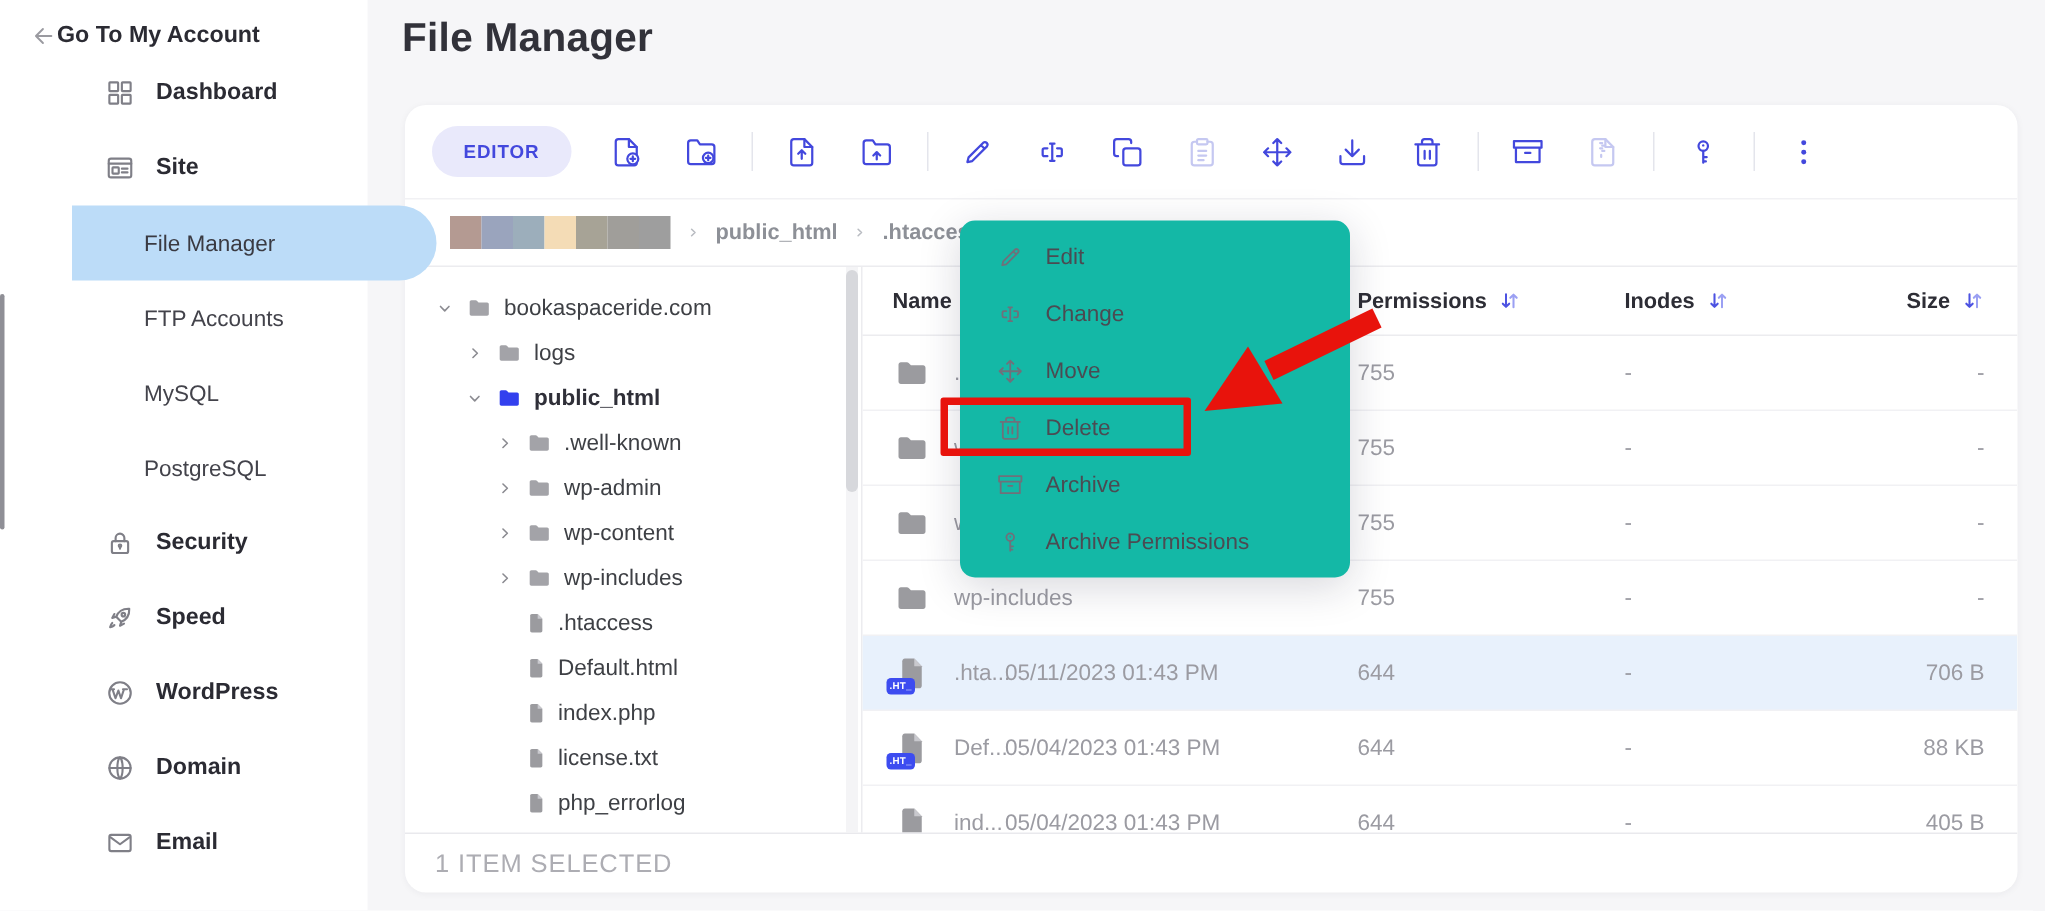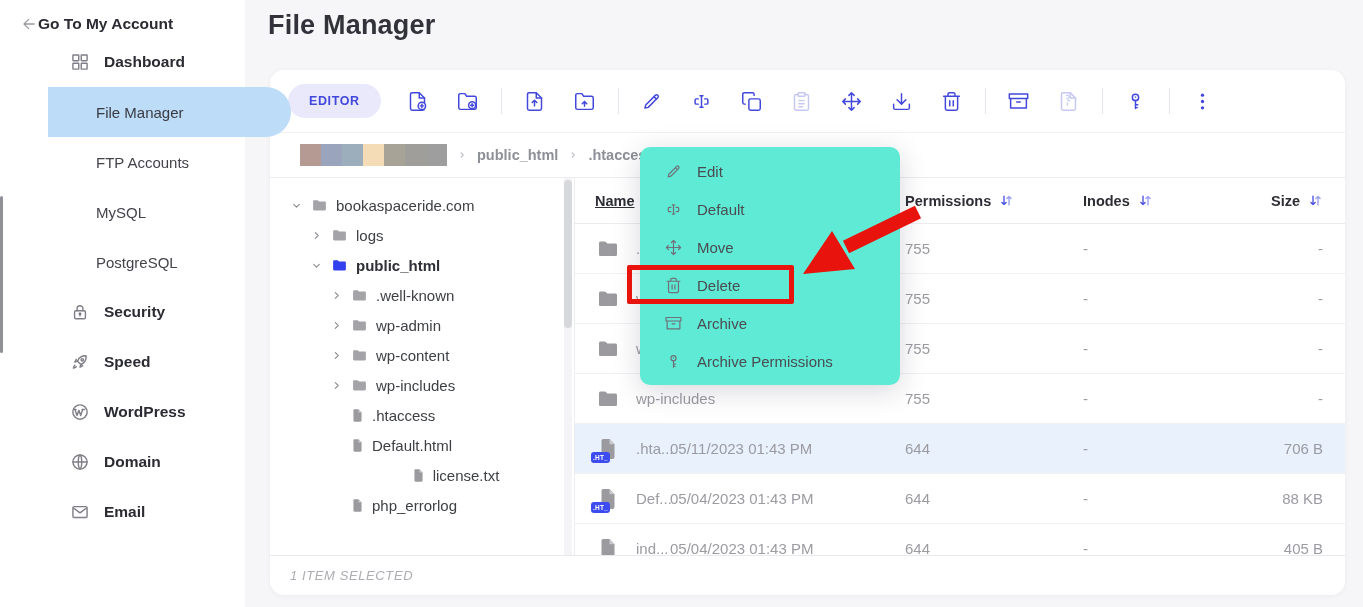--- a/index.html
+++ b/index.html
@@ -55,38 +55,38 @@
   .tree-row .fold.blue { color:#3340ee; }
   .tree-row .fil { width:15px; height:17px; color:#9b9b9f; }
   .tree-row.bold { font-weight:bold; color:#2f2f38; }
   .tree-track { position:absolute; right:2px; top:0; bottom:0; width:8px; background:#f4f4f6; }
   .tree-thumb { position:absolute; right:2px; top:2px; width:8px; height:148px; background:#d7d8dc; border-radius:4px; cursor:pointer; }
 
   
   .table-panel { flex:1; position:relative; }
   .thead { display:grid; grid-template-columns:95px 235px 178px 165px 1fr; height:46px; align-items:center; border-bottom:1px solid #ececef; font-weight:bold; font-size:14.5px; color:#2d2d35; }
   .th { display:flex; align-items:center; gap:8px; }
-  .th:first-child { padding-left:20px;text-decoration:underline; }
+  .th:first-child { padding-left:20px; }
   .th.num-sort { cursor:pointer; }
   .th-size { justify-content:flex-end; padding-right:22px; }
   .sort { width:15px; height:15px; }
   .tbody { height:331px; overflow:hidden; }
   .trow { display:grid; grid-template-columns:95px 235px 178px 165px 1fr; height:50px; align-items:center; border-bottom:1px solid #f1f1f4; font-size:15px; color:#9b9ba2; cursor:pointer; }
   .trow.sel { background:#e8f1fc; }
   .cell-name { display:flex; align-items:center; gap:15px; padding-left:20px; white-space:nowrap; overflow:visible; }
   .ficon { position:relative; width:26px; height:24px; }
   .ficon .ic { width:26px; height:24px; color:#9b9b9f; }
   .fbadge { position:absolute; left:-4px; bottom:-2px; background:#3d4cf0; color:#fff; font-size:6.5px; font-weight:bold; padding:2px 2px; border-radius:3px; letter-spacing:.2px; }
   .cell-size { text-align:right; padding-right:22px; }
 
   
-  .cfooter { position:absolute; bottom:0; left:0; right:0; height:40px; border-top:1px solid #e9e9ed; display:flex; align-items:center; padding-left:20px; color:#adadb3; font-size:13px; letter-spacing:.6px; font-weight:500;font-style:italic; }
-
-  
-  .menu { position:absolute; left:640px; top:147px; width:260px; background:#5eead4; border-radius:10px; box-shadow:0 6px 28px rgba(25,25,55,.17); padding:5px 0; z-index:50; }
+  .cfooter { position:absolute; bottom:0; left:0; right:0; height:40px; border-top:1px solid #e9e9ed; display:flex; align-items:center; padding-left:20px; color:#adadb3; font-size:17px; letter-spacing:.6px; font-weight:500; }
+
+  
+  .menu { position:absolute; left:640px; top:147px; width:260px; background:#14b8a6; border-radius:10px; box-shadow:0 6px 28px rgba(25,25,55,.17); padding:5px 0; z-index:50; }
   .mi { height:38px; display:flex; align-items:center; gap:15px; padding-left:25px; font-size:15px; color:#4b4b52; cursor:pointer; }
   .mi .ic { width:17px; height:17px; color:#70707a; }
   .mi.hl { background:#ddeafc; }
 
   
   .red-rect { position:absolute; left:627px; top:265px; width:167px; height:39px; border:5px solid #e8130c; border-radius:2px; z-index:55; }
   .red-arrow { position:absolute; left:798px; top:204px; width:132px; height:84px; z-index:60; }
 </style>
 </head>
 <body>
@@ -223,20 +223,28 @@
   </div>
   <nav class="side-nav" id="side-nav">
       <div class="side-item">
         <span class="ic">
           <svg viewBox="0 0 24 24">
             <use href="#i-grid"></use>
           </svg>
         </span>
         <span>Dashboard</span>
       </div>
+      <div class="side-item">
+        <span class="ic">
+          <svg viewBox="0 0 24 24">
+            <use href="#i-site"></use>
+          </svg>
+        </span>
+        <span>Site</span>
+      </div>
       <div class="side-item sub active">
         <span>File Manager</span>
       </div>
       <div class="side-item sub">
         <span>FTP Accounts</span>
       </div>
       <div class="side-item sub">
         <span>MySQL</span>
       </div>
       <div class="side-item sub">
@@ -537,21 +545,30 @@
           </div>
           <div class="tree-row" style="padding-left: 40px;">
             <span class="spc"></span>
             <span class="ic fil">
               <svg viewBox="0 0 24 24">
                 <use href="#i-file-fill"></use>
               </svg>
             </span>
             <span>Default.html</span>
           </div>
-          <div class="tree-row" style="padding-left: 40px; justify-content: center;">
+          <div class="tree-row" style="padding-left: 40px;">
+            <span class="spc"></span>
+            <span class="ic fil">
+              <svg viewBox="0 0 24 24">
+                <use href="#i-file-fill"></use>
+              </svg>
+            </span>
+            <span>index.php</span>
+          </div>
+          <div class="tree-row" style="padding-left: 40px;">
             <span class="spc"></span>
             <span class="ic fil">
               <svg viewBox="0 0 24 24">
                 <use href="#i-file-fill"></use>
               </svg>
             </span>
             <span>license.txt</span>
           </div>
           <div class="tree-row" style="padding-left: 40px;">
             <span class="spc"></span>
@@ -701,21 +718,21 @@
         </svg>
       </span>
       <span>Edit</span>
     </div>
     <div class="mi">
       <span class="ic">
         <svg viewBox="0 0 24 24">
           <use href="#i-rename"></use>
         </svg>
       </span>
-      <span>Default</span>
+      <span>Change</span>
     </div>
     <div class="mi">
       <span class="ic">
         <svg viewBox="0 0 24 24">
           <use href="#i-move"></use>
         </svg>
       </span>
       <span>Move</span>
     </div>
     <div class="mi">

